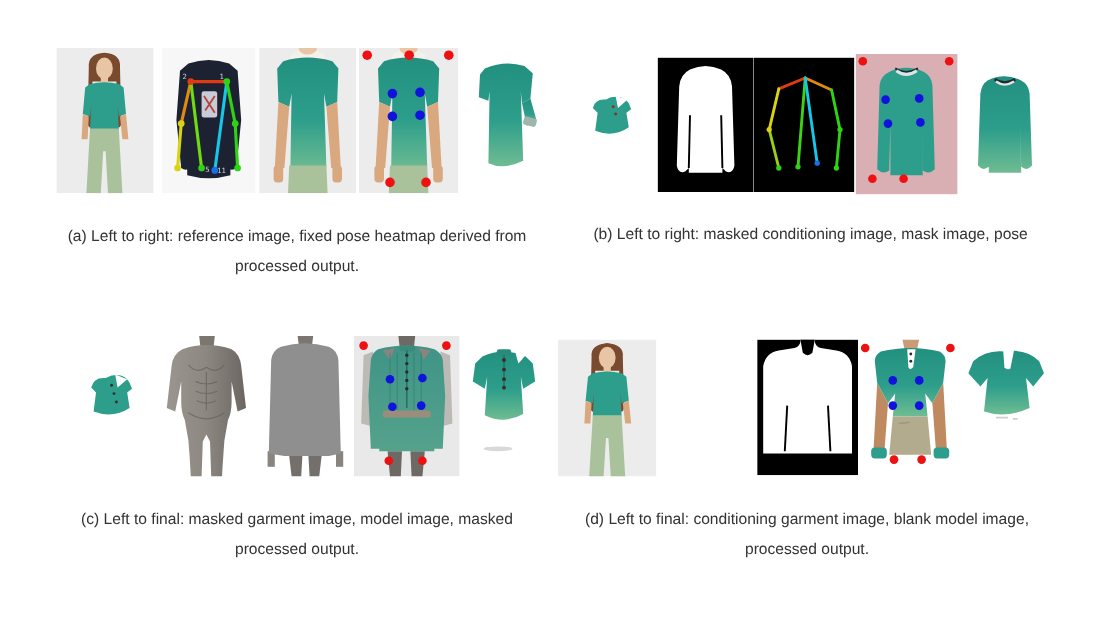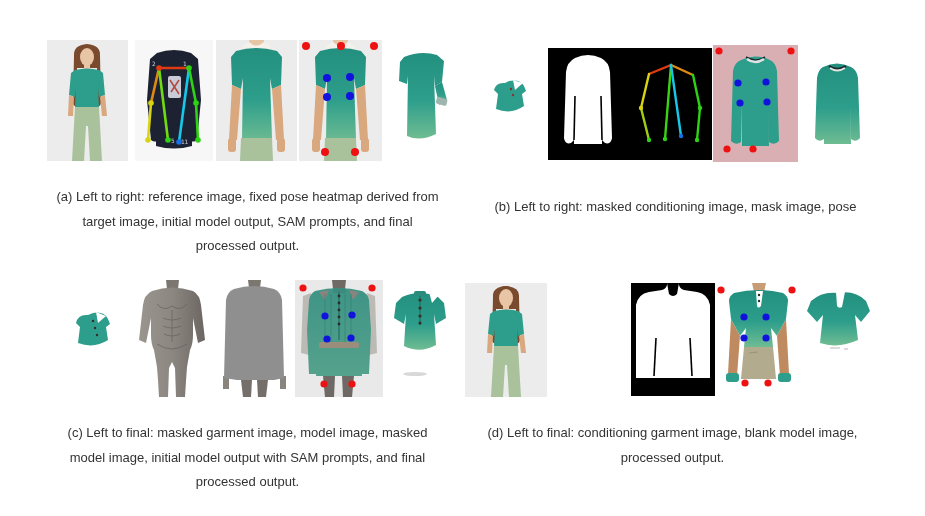--- a/index.html
+++ b/index.html
@@ -313,31 +313,29 @@
   </svg>
 
   <svg class="img" style="left:800px;top:288px" width="77" height="67" viewBox="0 0 77 67">
     <path d="M11,13 Q22,3 38,5 Q55,2 66,13 L70,23 L61,34 L55,27 L58,52 Q38,61 20,55 L23,27 L17,34 L7,23 Z" fill="url(#gradTeal)"></path>
     <path d="M36,4 L45,4 L42,19 Q39,21 37,18 Z" class="f-white"></path>
     <path d="M30,60 L40,60 M44,61 L48,61" stroke="#cfcfcf" stroke-width="1.5" fill="none"></path>
   </svg>
 
   <div class="caption" style="left:30px;top:185px;width:435px">
     <div>(a) Left to right: reference image, fixed pose heatmap derived from</div>
-    <div>target image, initial model output, SAM prompts, and final</div>
     <div>processed output.</div>
   </div>
 
-  <div class="caption" style="left:463px;top:195px;width:425px">
+  <div class="caption" style="left:463px;top:183px;width:425px">
     <div>(b) Left to right: masked conditioning image, mask image, pose</div>
   </div>
 
   <div class="caption" style="left:30px;top:421px;width:435px">
     <div>(c) Left to final: masked garment image, model image, masked</div>
-    <div>model image, initial model output with SAM prompts, and final</div>
     <div>processed output.</div>
   </div>
 
   <div class="caption" style="left:460px;top:421px;width:425px">
     <div>(d) Left to final: conditioning garment image, blank model image,</div>
     <div>processed output.</div>
   </div>
 
 </div>
 

